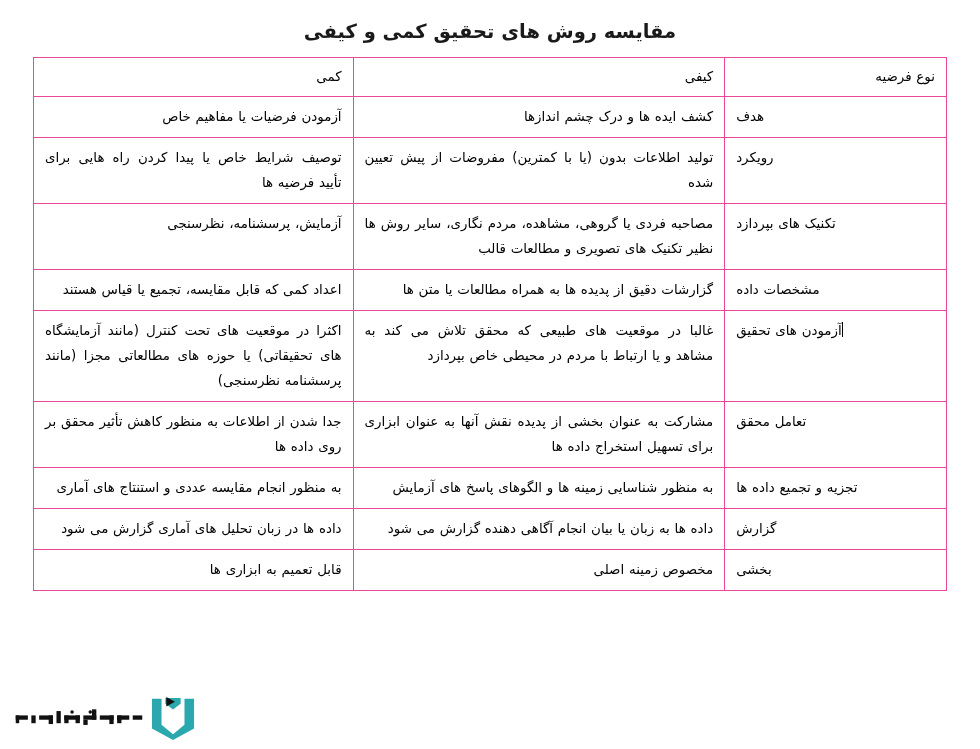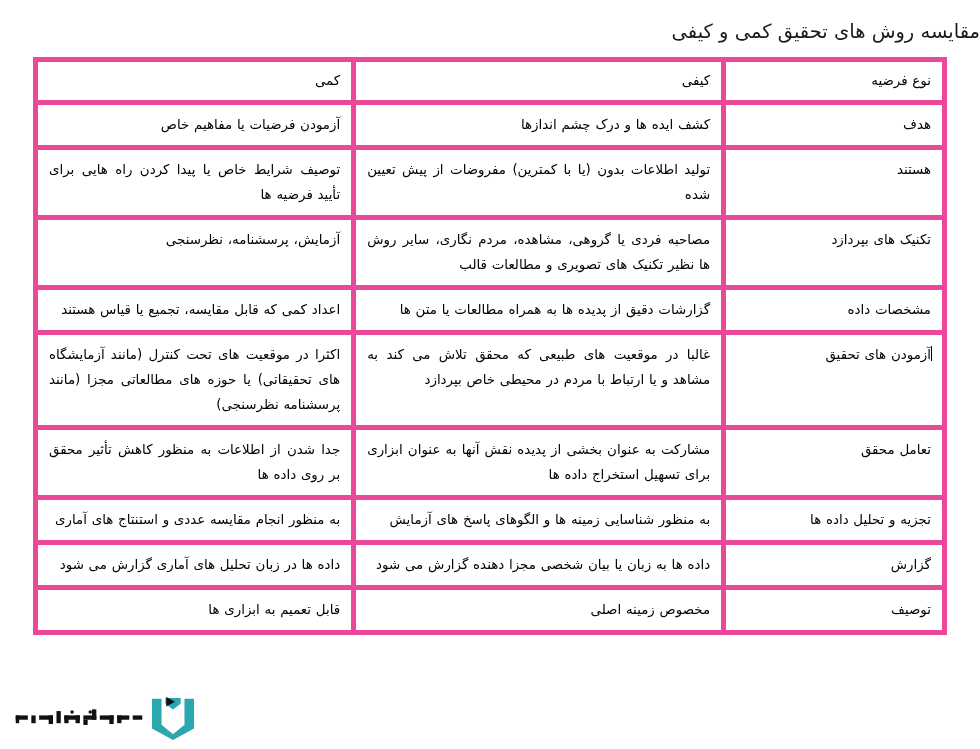--- a/index.html
+++ b/index.html
@@ -22,24 +22,24 @@
     position: absolute;
     inset: 0;
     background: #ffffff;
   }
 
   .page-title {
     position: absolute;
     top: 4px;
     left: 0;
     right: 0;
-    text-align: right;
+    text-align: center;
     font-size: 19.5px;
     line-height: 30px;
-    font-weight: 400;
+    font-weight: 700;
     color: #1a1a1a;
     letter-spacing: 0;
   }
 
   .table-wrap {
     position: absolute;
     top: 57px;
     right: 33px;
     left: 33px;
   }
@@ -50,21 +50,21 @@
     table-layout: fixed;
     direction: rtl;
   }
 
   table.compare col.c-type  { width: 24.3%; }
   table.compare col.c-qual  { width: 40.7%; }
   table.compare col.c-quant { width: 35.0%; }
 
   table.compare th,
   table.compare td {
-    border: 5px solid #ec4899;
+    border: 1px solid #ec4899;
     padding: 7px 11px 8px 11px;
     vertical-align: top;
     text-align: right;
     font-size: 13.4px;
     line-height: 25px;
     font-weight: 400;
     color: #000000;
     word-spacing: 0.5px;
   }
 
@@ -76,21 +76,21 @@
   }
 
   
   table.compare td.justify {
     text-align: justify;
     text-align-last: right;
     text-justify: inter-word;
   }
 
   table.compare td.type-cell {
-    text-align: right;
+    text-align: left;
     white-space: nowrap;
   }
 
   
   .caret-cell {
     position: relative;
   }
   .caret-cell .caret {
     display: inline-block;
     width: 0;
@@ -143,21 +143,21 @@
       </thead>
       <tbody>
 
         <tr>
           <td class="type-cell">هدف</td>
           <td class="justify">کشف ایده ها و درک چشم اندازها</td>
           <td class="justify">آزمودن فرضیات یا مفاهیم خاص</td>
         </tr>
 
         <tr>
-          <td class="type-cell">هستند</td>
+          <td class="type-cell">رویکرد</td>
           <td class="justify">تولید اطلاعات بدون (یا با کمترین) مفروضات از پیش تعیین شده</td>
           <td class="justify">توصیف شرایط خاص یا پیدا کردن راه هایی برای تأیید فرضیه ها</td>
         </tr>
 
         <tr>
           <td class="type-cell">تکنیک های بپردازد</td>
           <td class="justify">مصاحبه فردی یا گروهی، مشاهده، مردم نگاری، سایر روش ها نظیر تکنیک های تصویری و مطالعات قالب</td>
           <td class="justify">آزمایش، پرسشنامه، نظرسنجی</td>
         </tr>
 
@@ -173,33 +173,33 @@
           <td class="justify">اکثرا در موقعیت های تحت کنترل (مانند آزمایشگاه های تحقیقاتی) یا حوزه های مطالعاتی مجزا (مانند پرسشنامه نظرسنجی)</td>
         </tr>
 
         <tr>
           <td class="type-cell">تعامل محقق</td>
           <td class="justify">مشارکت به عنوان بخشی از پدیده نقش آنها به عنوان ابزاری برای تسهیل استخراج داده ها</td>
           <td class="justify">جدا شدن از اطلاعات به منظور کاهش تأثیر محقق بر روی داده ها</td>
         </tr>
 
         <tr>
-          <td class="type-cell">تجزیه و تحلیل داده ها</td>
+          <td class="type-cell">تجزیه و تجمیع داده ها</td>
           <td class="justify">به منظور شناسایی زمینه ها و الگوهای پاسخ های آزمایش</td>
           <td class="justify">به منظور انجام مقایسه عددی و استنتاج های آماری</td>
         </tr>
 
         <tr>
           <td class="type-cell">گزارش</td>
-          <td class="justify">داده ها به زبان یا بیان شخصی مجزا دهنده گزارش می شود</td>
+          <td class="justify">داده ها به زبان یا بیان انجام آگاهی دهنده گزارش می شود</td>
           <td class="justify">داده ها در زبان تحلیل های آماری گزارش می شود</td>
         </tr>
 
         <tr>
-          <td class="type-cell">توصیف</td>
+          <td class="type-cell">بخشی</td>
           <td class="justify">مخصوص زمینه اصلی</td>
           <td class="justify">قابل تعمیم به ابزاری ها</td>
         </tr>
 
       </tbody>
     </table>
   </div>
 
   <div class="logo">
 

